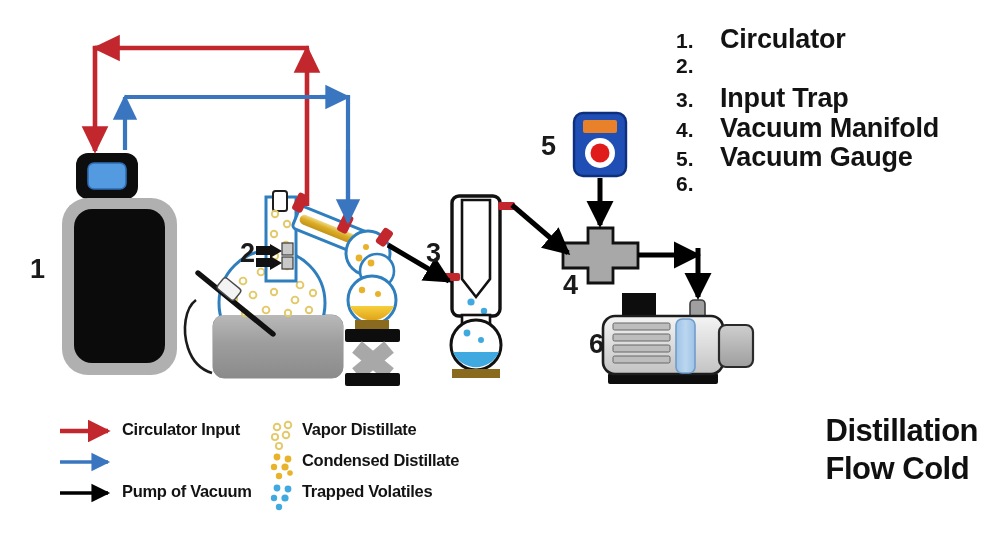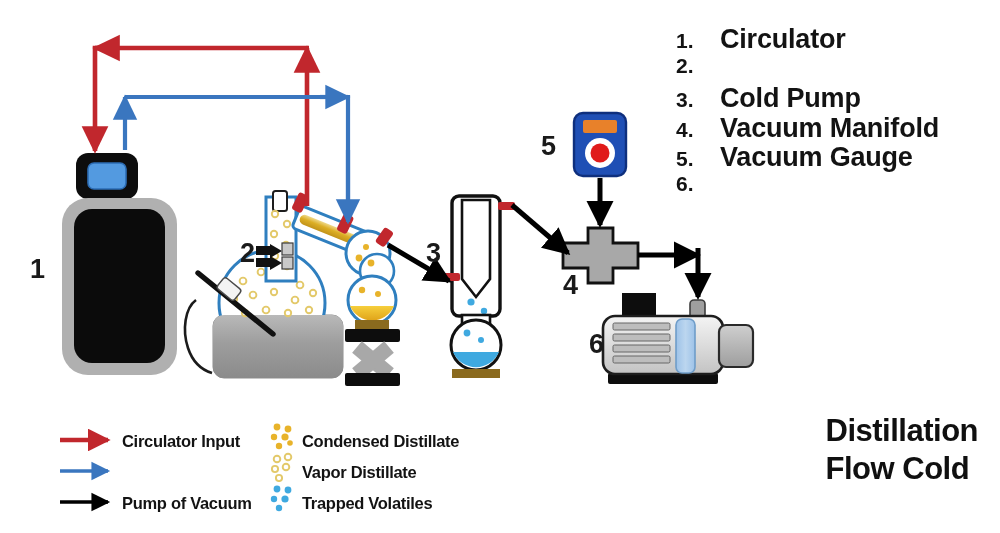--- a/index.html
+++ b/index.html
@@ -13,21 +13,21 @@
 
   
   #keylist{position:absolute;left:676px;top:24px;width:320px;}
   .keyrow{display:flex;align-items:baseline;height:29.5px;}
   .keynum{width:44px;font-weight:bold;font-size:21px;color:#131313;}
   .keytext{font-weight:bold;font-size:27px;color:#131313;letter-spacing:-0.2px;}
 
   
   #legend{position:absolute;left:56px;top:420px;width:470px;}
   .lgcol{position:absolute;top:0;}
-  .lgrow{display:flex;align-items:flex-end;height:31px;}
+  .lgrow{display:flex;align-items:flex-start;height:31px;}
   .lgswatch{width:66px;height:22px;position:relative;flex:0 0 66px;}
   .lglabel{font-weight:bold;font-size:16.5px;color:#131313;letter-spacing:-0.3px;
            white-space:nowrap;}
   .dotswatch{width:34px;height:30px;position:relative;flex:0 0 34px;}
 
   
   #title{position:absolute;right:22px;top:412px;text-align:left;
          font-weight:bold;font-size:31px;line-height:1.23;color:#101010;
          letter-spacing:-0.5px;}
 </style>
@@ -249,21 +249,21 @@
   <div id="keylist">
     <div class="keyrow">
       <span class="keynum">1.</span>
       <span class="keytext">Circulator</span>
     </div>
     <div class="keyrow">
       <span class="keynum">2.</span>
     </div>
     <div class="keyrow">
       <span class="keynum">3.</span>
-      <span class="keytext">Cold Pump</span>
+      <span class="keytext">Input Trap</span>
     </div>
     <div class="keyrow">
       <span class="keynum">4.</span>
       <span class="keytext">Vacuum Manifold</span>
     </div>
     <div class="keyrow">
       <span class="keynum">5.</span>
       <span class="keytext">Vacuum Gauge</span>
     </div>
     <div class="keyrow">
@@ -308,52 +308,52 @@
                 </marker>
               </defs>
             <line x1="4" y1="11" x2="52" y2="11" stroke="#000" stroke-width="3.6" marker-end="url(#lm-blk)"></line>
           </svg>
         </span>
         <span class="lglabel">Pump of Vacuum</span>
       </div>
     </div>
 
     <div class="lgcol" style="left:212px;">
+      <div class="lgrow">
+        <span class="dotswatch">
+          <svg width="34" height="30" viewBox="0 0 34 30">
+            <g fill="none" stroke="#e3c96a" stroke-width="1.9">
+              <circle cx="9" cy="7" r="3.3"></circle>
+                <circle cx="20" cy="5" r="3.3"></circle>
+              <circle cx="7" cy="17" r="3.1"></circle>
+                <circle cx="18" cy="15" r="3.3"></circle>
+              <circle cx="11" cy="26" r="3.1"></circle>
+            </g>
+          </svg>
+        </span>
+        <span class="lglabel">Vapor Distillate</span>
+      </div>
       <div class="lgrow">
         <span class="dotswatch">
           <svg width="34" height="30" viewBox="0 0 34 30">
             <g fill="#e8b32a">
               <circle cx="9" cy="6" r="3.4"></circle>
                 <circle cx="20" cy="8" r="3.4"></circle>
               <circle cx="6" cy="16" r="3.2"></circle>
                 <circle cx="17" cy="16" r="3.6"></circle>
               <circle cx="11" cy="25" r="3.2"></circle>
                 <circle cx="22" cy="22" r="2.8"></circle>
             </g>
           </svg>
         </span>
         <span class="lglabel">Condensed Distillate</span>
       </div>
       <div class="lgrow">
         <span class="dotswatch">
           <svg width="34" height="30" viewBox="0 0 34 30">
-            <g fill="none" stroke="#e3c96a" stroke-width="1.9">
-              <circle cx="9" cy="7" r="3.3"></circle>
-                <circle cx="20" cy="5" r="3.3"></circle>
-              <circle cx="7" cy="17" r="3.1"></circle>
-                <circle cx="18" cy="15" r="3.3"></circle>
-              <circle cx="11" cy="26" r="3.1"></circle>
-            </g>
-          </svg>
-        </span>
-        <span class="lglabel">Vapor Distillate</span>
-      </div>
-      <div class="lgrow">
-        <span class="dotswatch">
-          <svg width="34" height="30" viewBox="0 0 34 30">
             <g fill="#3fa9e0">
               <circle cx="9" cy="6" r="3.4"></circle>
                 <circle cx="20" cy="7" r="3.4"></circle>
               <circle cx="6" cy="16" r="3.2"></circle>
                 <circle cx="17" cy="16" r="3.6"></circle>
               <circle cx="11" cy="25" r="3.2"></circle>
             </g>
           </svg>
         </span>
         <span class="lglabel">Trapped Volatiles</span>

